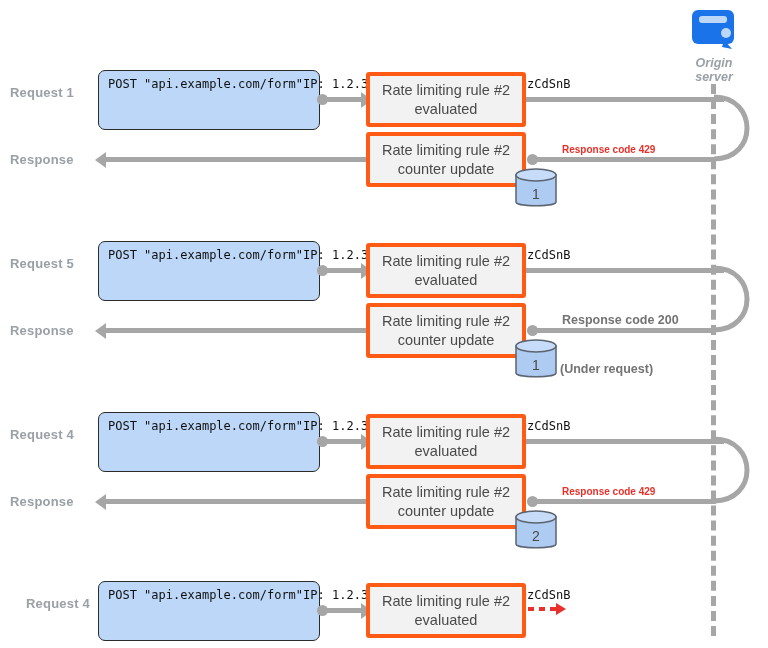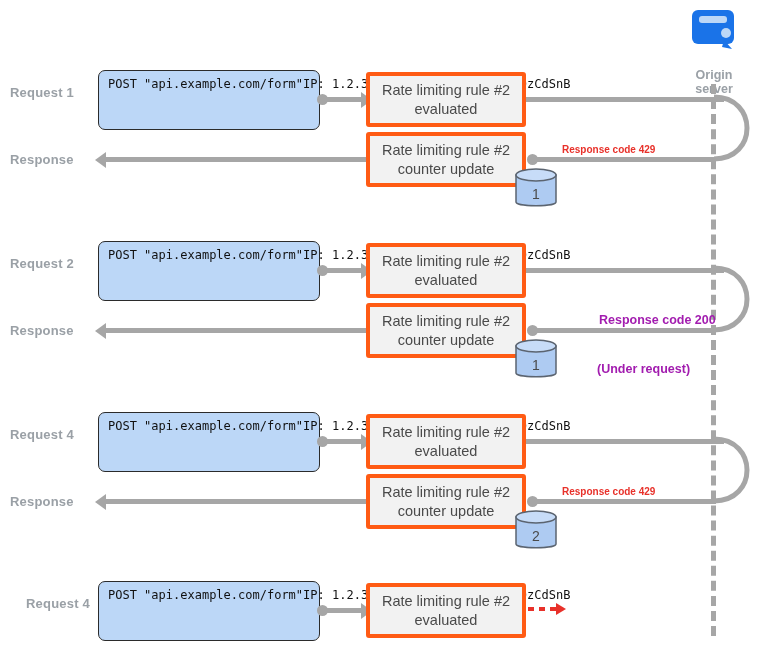--- a/index.html
+++ b/index.html
@@ -85,26 +85,25 @@
   .note-red {
     position: absolute;
     color: #e8312a;
     font-size: 10px;
     font-weight: bold;
     line-height: 15px;
     white-space: pre-line;
   }
   .note-gray {
     position: absolute;
-    color: #a21caf;
+    color: #737373;
     font-size: 12.5px;
     font-weight: bold;
     line-height: 15px;
     white-space: nowrap;
-    margin-left: 37px;
   }
   .db {
     position: absolute;
     width: 48px;
     height: 45px;
   }
   .db .num {
     position: absolute;
     left: 0; right: 0;
     top: 20px;
@@ -114,21 +113,22 @@
     font-family: "Liberation Sans", sans-serif;
   }
   .origin {
     position: absolute;
     text-align: center;
   }
   .origin-label {
     font-size: 12.5px;
     font-weight: bold;
     color: #9aa0a6;
-    margin-top: 12px;
+    margin-top: 0;
+    font-style: italic;
   }
   .red-dash-arrow {
     position: absolute;
   }
   svg { display: block; overflow: visible; }
 </style>
 </head>
 <body>
 
 <div id="canvas">
@@ -182,21 +182,21 @@
   <div class="note-red" style="left:562px; top:142px;">Response code 429</div>
 
   <div class="db" style="left:512px; top:166px;">
     <svg width="48" height="45" viewBox="0 0 48 45">
       <path d="M4 9 L4 36 C4 41 44 41 44 36 L44 9 Z" fill="#aecbf2" stroke="#5b6470" stroke-width="1.5"></path>
       <ellipse cx="24" cy="9" rx="20" ry="6" fill="#c7dcf8" stroke="#5b6470" stroke-width="1.5"></ellipse>
     </svg>
     <div class="num">1</div>
   </div>
 
-  <div class="side-label" style="left:10px; top:256px;">Request 2</div>
+  <div class="side-label" style="left:10px; top:256px;">Request 5</div>
   <div class="side-label" style="left:10px; top:323px;">Response</div>
 
   <div class="req-box" style="left:98px; top:241px; width:222px; height:60px;"><span>POST "api.example.com/form"</span><span>IP: 1.2.3.4</span><span>X-API-Key: 9o0m0qAE0zCdSnB</span></div>
 
   <div class="hline" style="left:320px; top:268px; width:42px;"></div>
   <div class="dot" style="left:317px; top:265px;"></div>
   <div class="arrow-head-right" style="left:361px; top:262.5px;"></div>
 
   <div class="rule-box" style="left:366px; top:243px; width:160px; height:55px;">
     <div>

